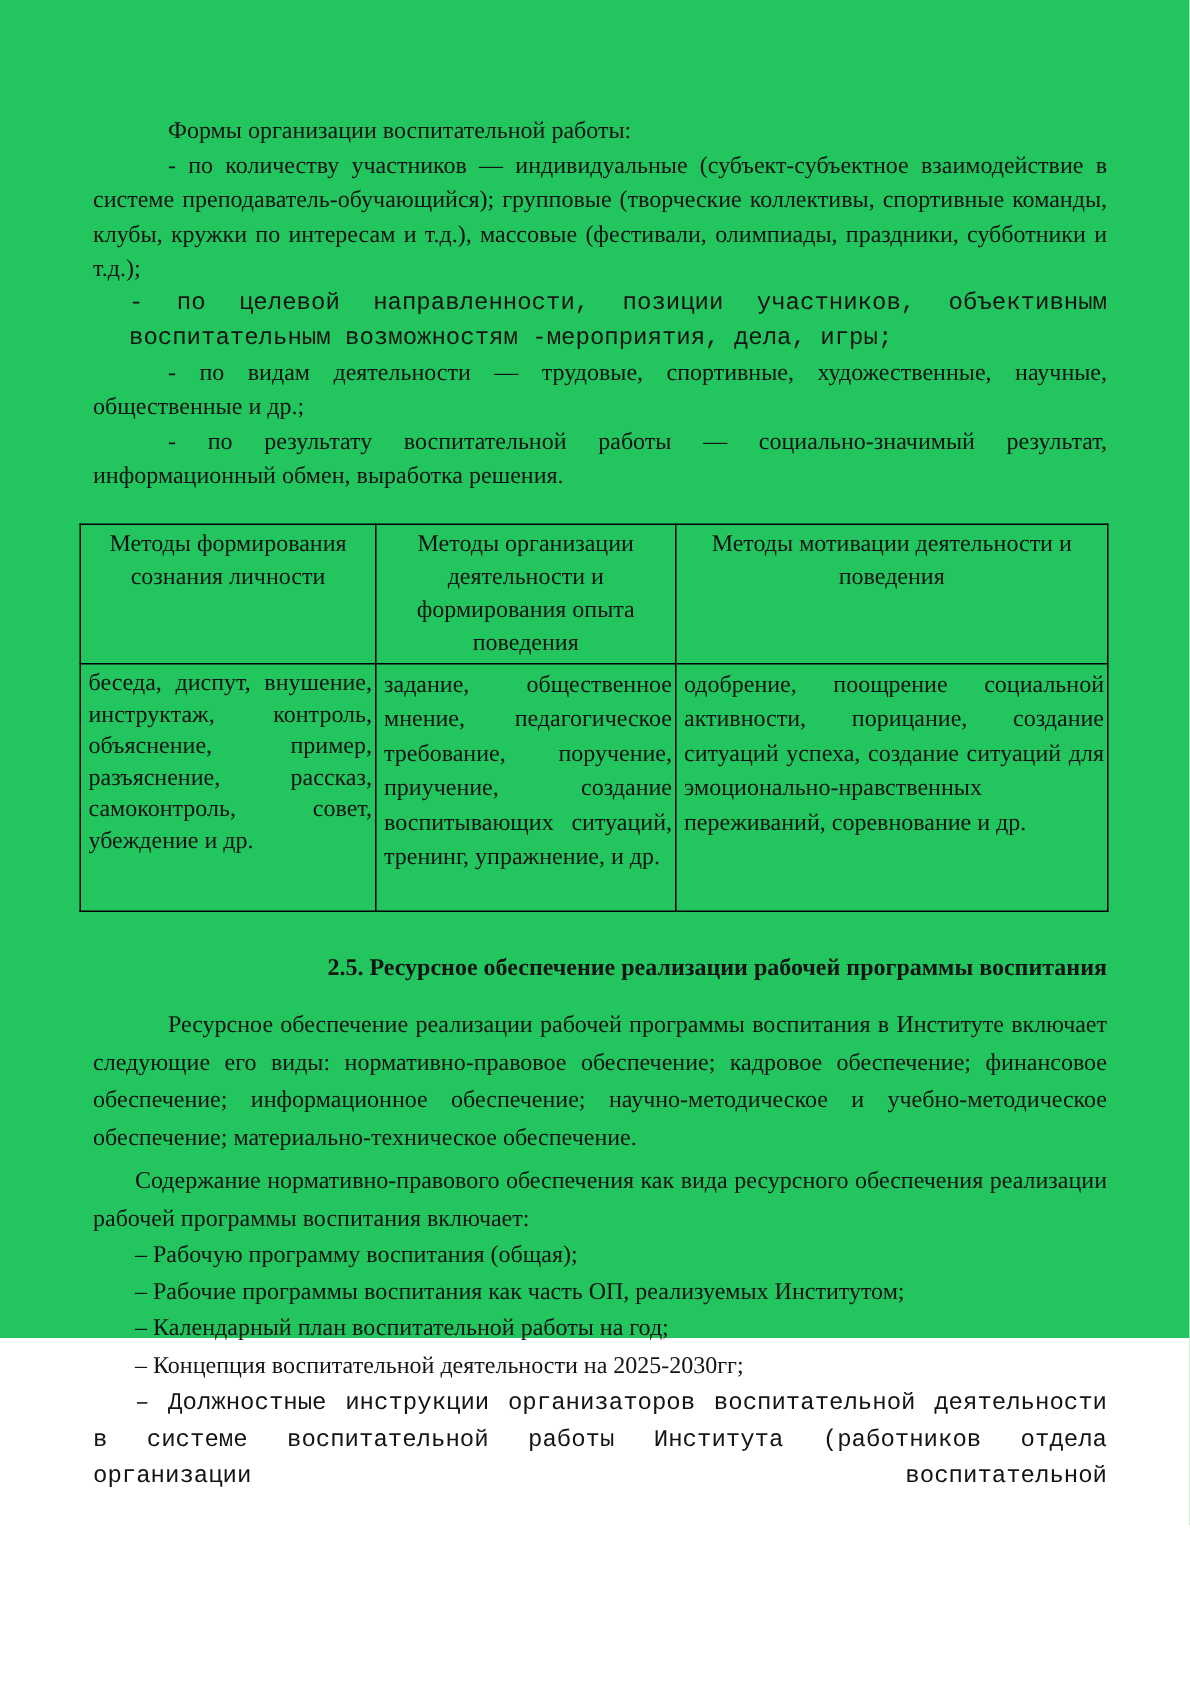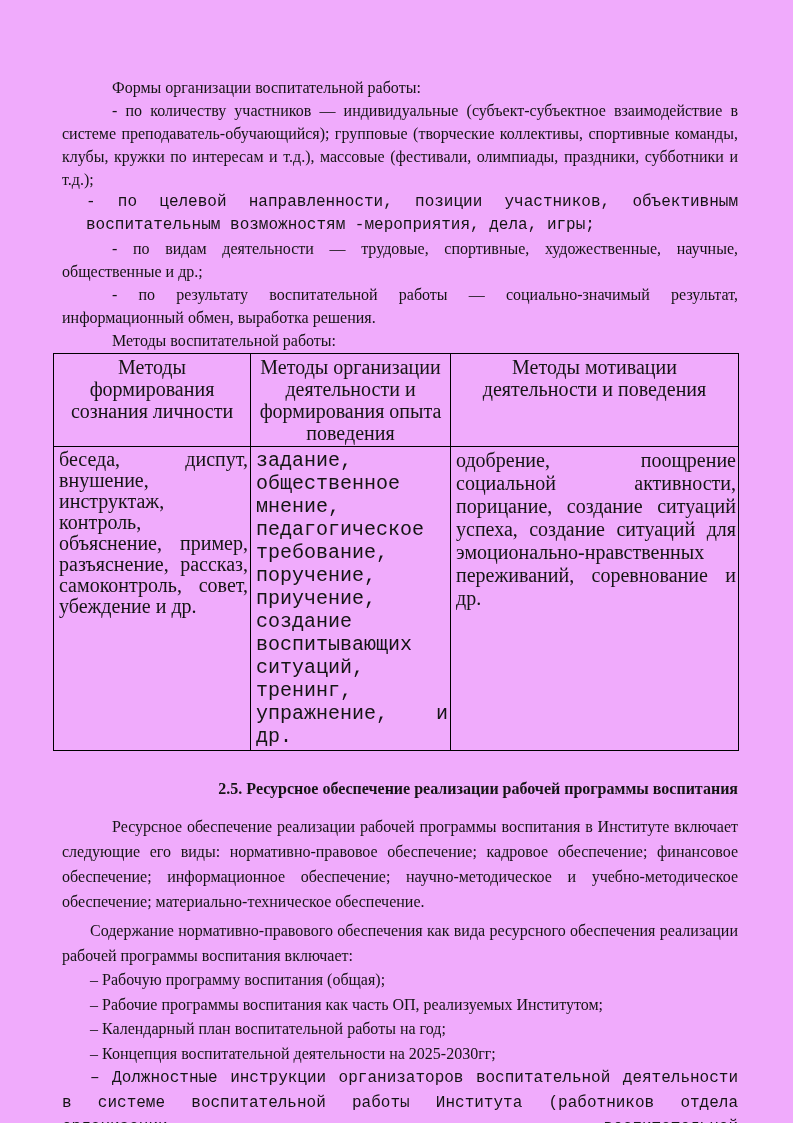--- a/index.html
+++ b/index.html
@@ -10,62 +10,62 @@
   body {
     width: 793px;
     height: 1123px;
     overflow: hidden;
     font-family: "Liberation Serif", "DejaVu Serif", serif;
     color: #141414;
   }
   .page {
     box-sizing: border-box;
     width: 793px;
-    height: 1123px;
+    height: 892px;
     padding: 76px 55px 0 62px;
-    background: #f0abfc;
+    background: #22c55e;
   }
   
   .intro p {
     margin: 0;
     font-size: 16px;
     line-height: 23px;
     text-align: justify;
     text-indent: 50px;
   }
   .intro p.block-indent {
     text-indent: 0;
     margin-left: 24px;
     font-family: Liberation Mono, monospace;
   }
   
   table.methods {
     border-collapse: collapse;
     table-layout: fixed;
     width: 685px;
     margin-left: -9px;
-    margin-top: 1px;
-    font-size: 20px;
+    margin-top: 20px;
+    font-size: 16px;
   }
   table.methods th, table.methods td {
     border: 1px solid #000000;
     vertical-align: top;
     font-weight: normal;
   }
   table.methods th {
     text-align: center;
     line-height: 22px;
     padding: 2px 6px;
   }
   table.methods td {
     text-align: justify;
     padding: 2px 2px 2px 5px;
   }
   table.methods td.c1 { line-height: 21px; }
-  table.methods td.c2 { line-height: 23px; height: 160px; font-family: Liberation Mono, monospace; }
+  table.methods td.c2 { line-height: 23px; height: 160px; }
   table.methods td.c3 { line-height: 23px; }
   
   .heading {
     margin: 0;
     font-size: 16px;
     font-weight: bold;
     line-height: 23px;
     text-align: right;
   }
   .heading.h25   { margin-top: 26px; }
@@ -96,21 +96,20 @@
 <body>
 
 <div class="page">
 
   <div class="intro">
     <p>Формы организации воспитательной работы:</p>
     <p>- по количеству участников — индивидуальные (субъект-субъектное взаимодействие в системе преподаватель-обучающийся); групповые (творческие коллективы, спортивные команды, клубы, кружки по интересам и т.д.), массовые (фестивали, олимпиады, праздники, субботники и т.д.);</p>
     <p class="block-indent">- по целевой направленности, позиции участников, объективным воспитательным возможностям -мероприятия, дела, игры;</p>
     <p>- по видам деятельности — трудовые, спортивные, художественные, научные, общественные и др.;</p>
     <p>- по результату воспитательной работы — социально-значимый результат, информационный обмен, выработка решения.</p>
-    <p>Методы воспитательной работы:</p>
   </div>
 
   <table class="methods">
     <colgroup>
       <col style="width:197px">
       <col style="width:200px">
       <col style="width:288px">
     </colgroup>
     <thead>
       <tr>

